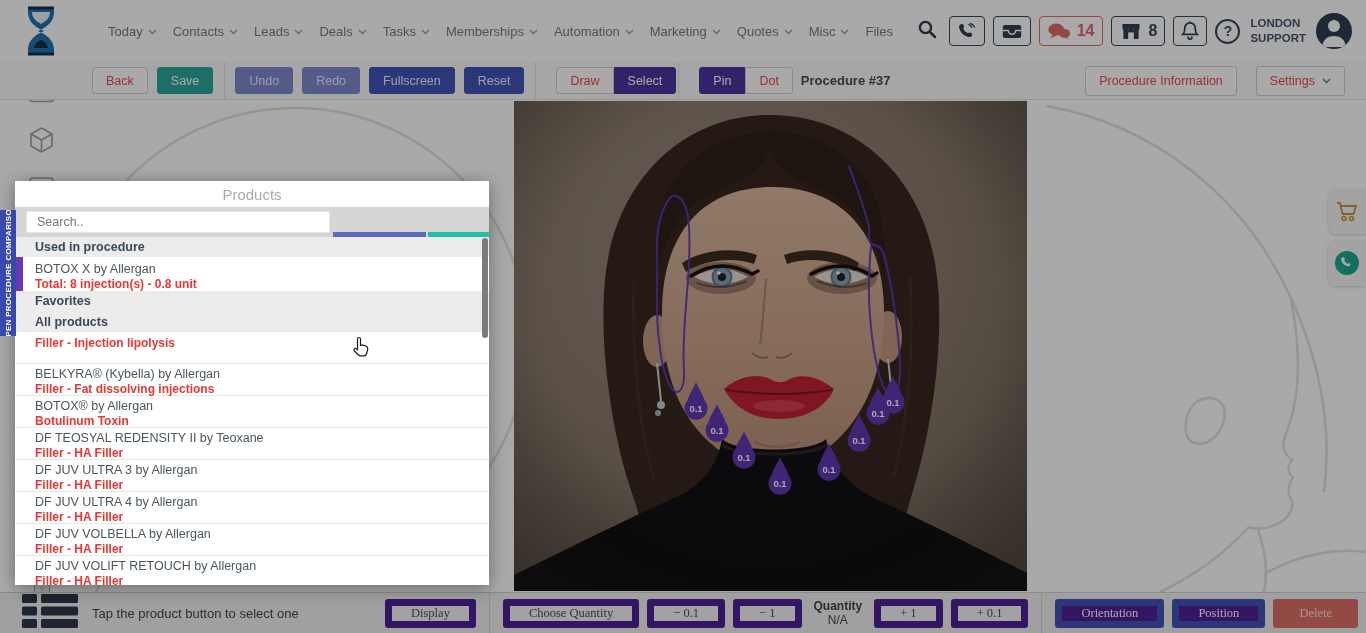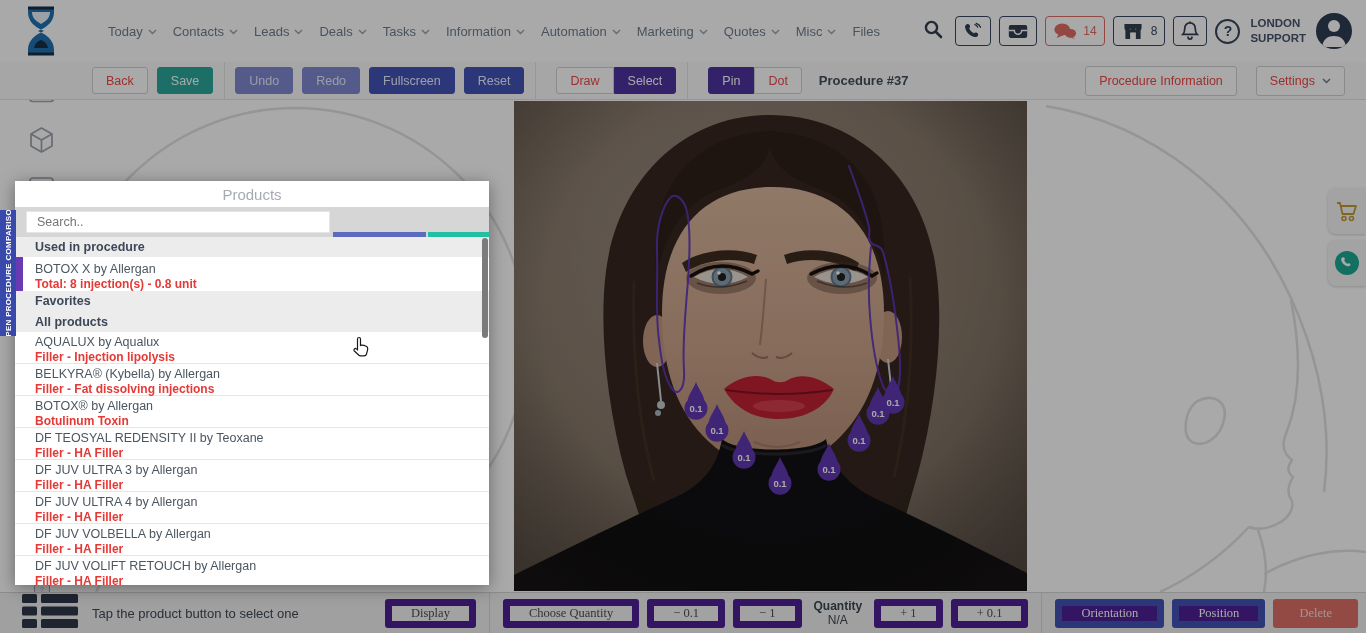--- a/index.html
+++ b/index.html
@@ -7,33 +7,33 @@
        font-family:"Liberation Sans",sans-serif;-webkit-font-smoothing:antialiased;}
   
   .topnav{position:absolute;left:0;top:0;width:1366px;height:62px;background:#fff;border-bottom:1px solid #ececec;z-index:10;}
   .logo{position:absolute;left:20px;top:6px;width:42px;height:50px;}
   .nav-items{position:absolute;left:108px;top:0;height:62px;display:flex;align-items:center;gap:16px;}
   .nav-item{display:flex;align-items:center;gap:5px;color:#6e7b8a;font-size:13px;font-weight:500;cursor:pointer;white-space:nowrap;}
   .nav-item svg{margin-top:2px;}
   .nav-right{position:absolute;right:14px;top:0;height:62px;display:flex;align-items:center;gap:8px;z-index:11;}
   .icon-btn{height:30px;min-width:34px;border:1.5px solid #34425c;border-radius:4px;display:flex;align-items:center;justify-content:center;gap:6px;padding:0 7px;color:#34425c;box-sizing:border-box;background:#fff;cursor:pointer;}
   .icon-btn.alert{border-color:#dd6a62;color:#dd6a62;}
-  .badge{font-size:12px;font-weight:400;}
+  .badge{font-size:16px;font-weight:700;}
   .help-circle{width:25px;height:25px;border:2px solid #34425c;border-radius:50%;display:flex;align-items:center;justify-content:center;color:#34425c;font-size:14px;font-weight:700;box-sizing:border-box;cursor:pointer;}
   .user-label{font-size:11.5px;font-weight:700;color:#44506a;line-height:1.3;margin:0 2px;}
   .avatar{width:36px;height:36px;border-radius:50%;background:#2b3950;display:flex;align-items:flex-end;justify-content:center;overflow:hidden;cursor:pointer;}
   
   .toolbar{position:absolute;left:0;top:62px;width:1366px;height:38px;background:#fbfbfb;border-bottom:1px solid #e2e2e2;display:flex;align-items:center;padding-left:92px;box-sizing:border-box;z-index:10;}
   .tb{height:27px;border-radius:3px;font-size:12.5px;padding:0 13px;display:inline-flex;align-items:center;justify-content:center;margin-right:9px;border:1px solid transparent;cursor:pointer;white-space:nowrap;box-sizing:border-box;}
   .tb.plain{background:#fff;border-color:#d0d0d0;color:#ef4444;}
   .tb.teal{background:#26a69a;border-color:#26a69a;color:#fff;}
   .tb.indigo{background:#3f51b5;border-color:#3f51b5;color:#eef0ff;}
   .tb.indigo-light{background:#7d88cf;border-color:#7d88cf;color:#e8ebff;}
   .tb.purple{background:#4b2e9e;border-color:#4b2e9e;color:#fff;}
-  .seg{display:inline-flex;margin-right:9px;padding-left:10px;}
+  .seg{display:inline-flex;padding-left:10px;}
   .seg .tb{margin:0;border-radius:0;}
   .seg .tb:first-child{border-radius:3px 0 0 3px;}
   .seg .tb:last-child{border-radius:0 3px 3px 0;}
   .tb-sep{width:1px;height:38px;background:#e4e4e4;margin:0 10px 0 2px;}
   .proc-title{font-size:13px;color:#3f4a56;font-weight:600;margin-left:8px;}
   .toolbar-right{margin-left:auto;display:flex;gap:10px;padding-right:12px;align-items:center;}
   .tb.wide{height:30px;gap:7px;}
   
   .canvas{position:absolute;left:0;top:100px;width:1366px;height:492px;background:#fff;z-index:5;}
   .outlines{position:absolute;left:0;top:0;}
@@ -111,21 +111,21 @@
             <polyline points="1,1 4.5,4.5 8,1" fill="none" stroke="#93a0ad" stroke-width="1.4"></polyline>
           </svg>
         </div>
         <div class="nav-item">
           <span>Tasks</span>
           <svg width="9" height="6" viewBox="0 0 9 6">
             <polyline points="1,1 4.5,4.5 8,1" fill="none" stroke="#93a0ad" stroke-width="1.4"></polyline>
           </svg>
         </div>
         <div class="nav-item">
-          <span>Information</span>
+          <span>Memberships</span>
           <svg width="9" height="6" viewBox="0 0 9 6">
             <polyline points="1,1 4.5,4.5 8,1" fill="none" stroke="#93a0ad" stroke-width="1.4"></polyline>
           </svg>
         </div>
         <div class="nav-item">
           <span>Automation</span>
           <svg width="9" height="6" viewBox="0 0 9 6">
             <polyline points="1,1 4.5,4.5 8,1" fill="none" stroke="#93a0ad" stroke-width="1.4"></polyline>
           </svg>
         </div>
@@ -447,21 +447,20 @@
     </div>
     <div class="sec h20">Used in procedure</div>
     <div class="used-item">
       <div class="t">BOTOX X by Allergan</div>
       <div class="s">Total: 8 injection(s) - 0.8 unit</div>
     </div>
     <div class="sec h20">Favorites</div>
     <div class="sec h21">All products</div>
     <div id="prod-list">
         <div class="prod">
-          <div class="t">AQUALUX by Aqualux</div>
           <div class="s">Filler - Injection lipolysis</div>
         </div>
         <div class="prod">
           <div class="t">BELKYRA® (Kybella) by Allergan</div>
           <div class="s">Filler - Fat dissolving injections</div>
         </div>
         <div class="prod">
           <div class="t">BOTOX® by Allergan</div>
           <div class="s">Botulinum Toxin</div>
         </div>

